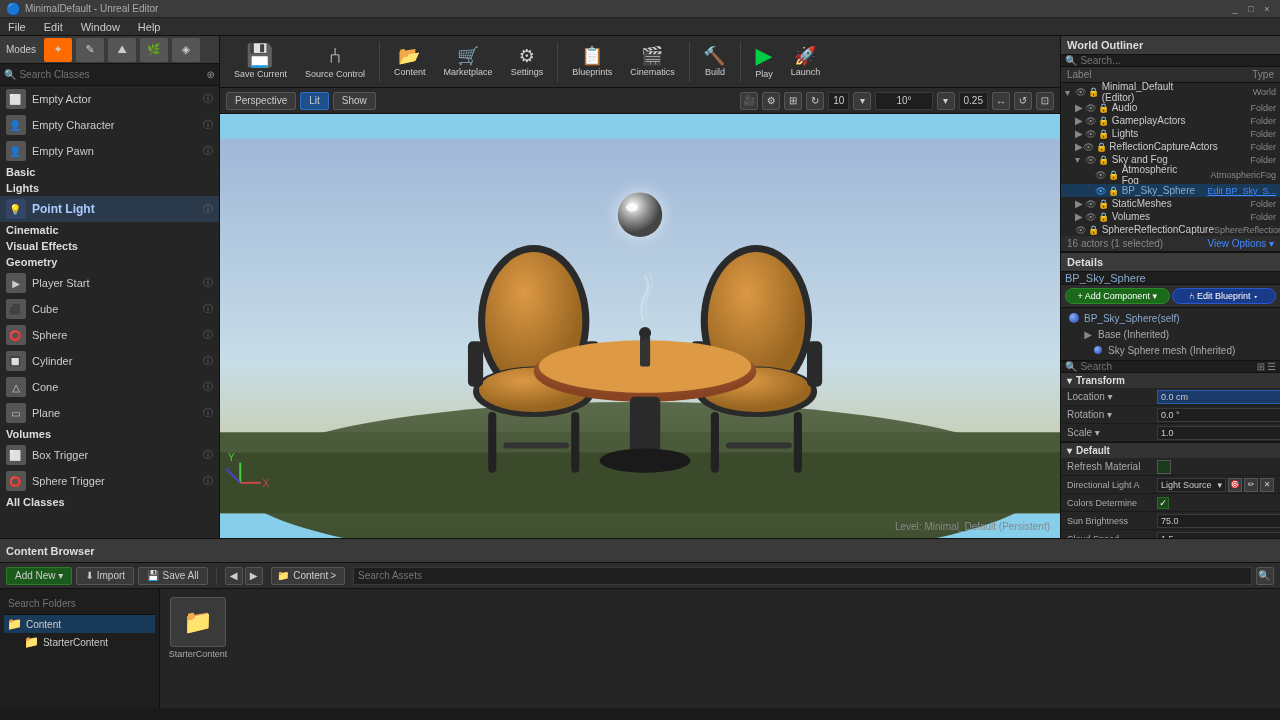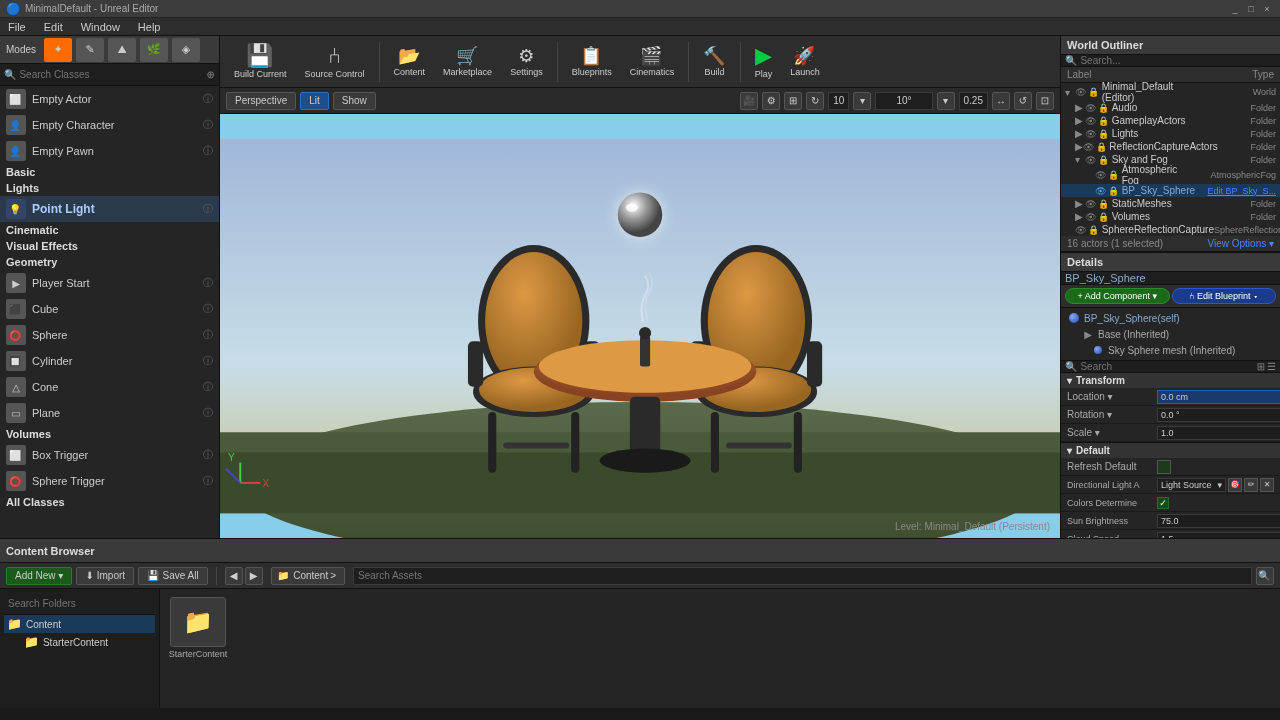--- a/index.html
+++ b/index.html
@@ -260,21 +260,21 @@
         <span>All Classes</span>
       </div>
     </div>
   </div>
 
   <div id="center">
 
     <div id="toolbar">
       <div class="toolbar-btn">
         <span class="icon">💾</span>
-        <span>Build Current</span>
+        <span>Save Current</span>
       </div>
       <div class="toolbar-btn">
         <span class="icon">⑃</span>
         <span>Source Control</span>
       </div>
       <div class="toolbar-sep"></div>
       <div class="toolbar-btn">
         <span class="icon" style="font-size:18px;">📂</span>
         <span>Content</span>
       </div>
@@ -598,21 +598,21 @@
       </div>
     </div>
 
     <div class="prop-section">
       <div class="prop-section-header">
         <span style="margin-right:4px;">▾</span>
         <span>Default</span>
       </div>
       <div class="prop-row">
         <div class="prop-label">
-          <span>Refresh Default</span>
+          <span>Refresh Material</span>
         </div>
         <div class="prop-value">
           <div style="width:14px;height:14px;background:#1a3a1a;border:1px solid #555;cursor:pointer;"></div>
         </div>
       </div>
       <div class="prop-row">
         <div class="prop-label" style="font-size:9px;">
           <span>Directional Light A</span>
         </div>
         <div class="prop-value">

